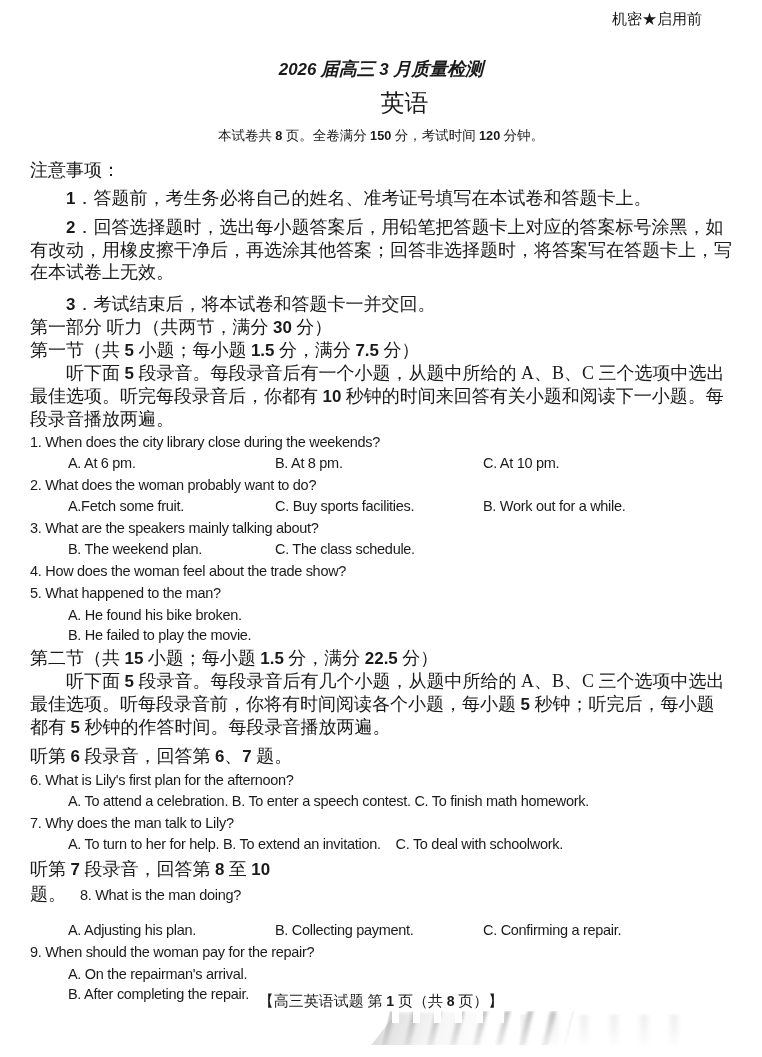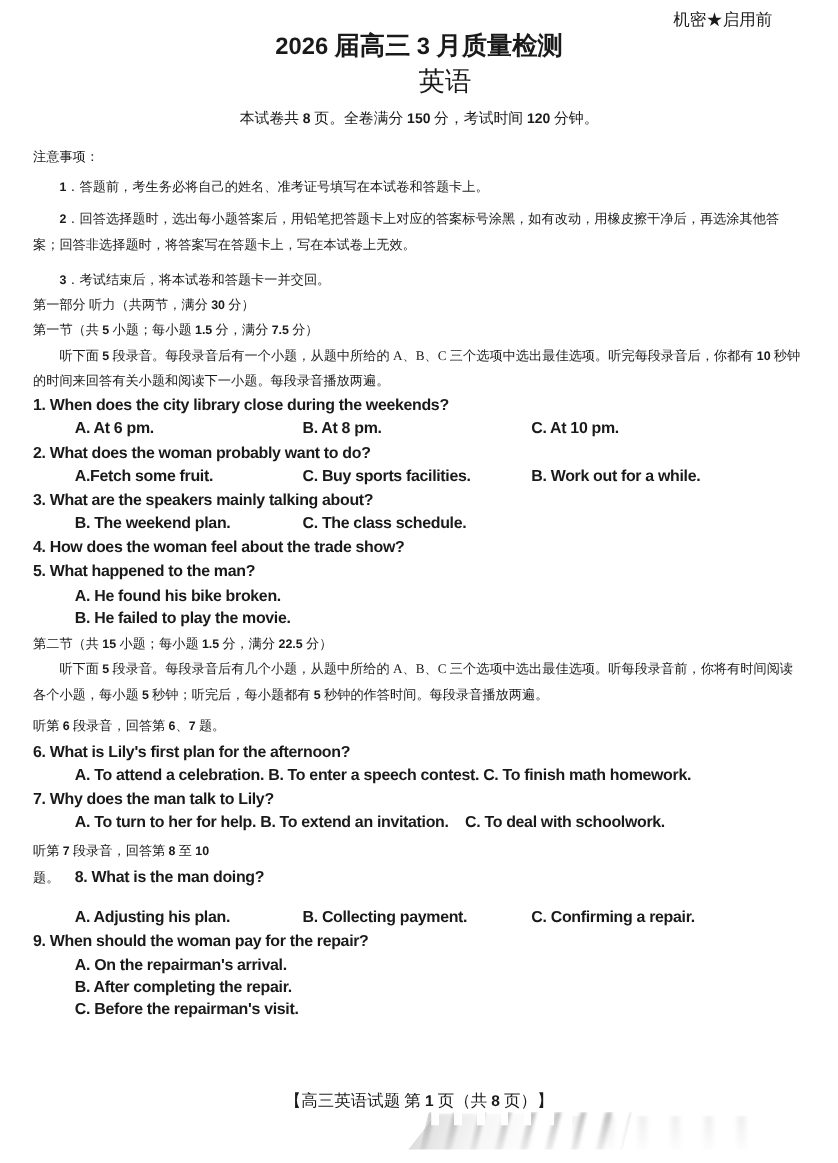--- a/index.html
+++ b/index.html
@@ -1,27 +1,27 @@
 <!DOCTYPE html>
 <html><head>
 <meta charset="utf-8">
 <style>
   html,body{margin:0;padding:0;background:#ffffff;}
   body{width:762px;height:1057px;overflow:hidden;color:#1a1a1a;}
   .page{position:relative;width:762px;height:1045px;background:#fff;overflow:hidden;}
 
   
-  .cn{font-family:"Liberation Serif","DejaVu Serif",serif;font-size:12px;line-height:22px;margin:0;}
+  .cn{font-family:"Liberation Serif","DejaVu Serif",serif;font-size:18px;line-height:22px;margin:0;}
   
-  .en{font-family:"Liberation Sans","DejaVu Sans",sans-serif;font-weight:700;font-size:14.5px;line-height:19px;letter-spacing:-0.3px;margin:0;}
+  .en{font-family:"Liberation Sans","DejaVu Sans",sans-serif;font-weight:400;font-size:14.5px;line-height:19px;letter-spacing:-0.3px;margin:0;}
   
   .num{font-family:"Liberation Sans","DejaVu Sans",sans-serif;font-weight:700;font-size:0.94em;}
 
   .security{position:absolute;top:8px;right:60px;font-family:"Liberation Serif",serif;font-size:15px;color:#1a1a1a;}
-  .title{margin:0;padding-top:28px;text-align:center;font-family:"Liberation Serif",serif;font-weight:700;font-size:23px;line-height:27px;}
+  .title{margin:0;padding-top:56px;text-align:center;font-family:"Liberation Serif",serif;font-weight:700;font-size:18px;line-height:27px;font-style:italic;}
   .subject{margin:5px 0 0;text-align:center;font-family:"Liberation Serif",serif;font-weight:400;font-size:24px;line-height:30px;padding-left:47px;}
   .paper-info{margin:9px 0 0;text-align:center;font-size:13.5px;line-height:18px;}
 
   .bodytext{padding:0 30px 0 30px;}
   .notice-heading{margin-top:14px;}
   .indent{text-indent:2em;}
   .ni1{margin-top:6px;}
   .ni2{margin-top:6px;}
   .ni3{margin-top:10px;}
   .part-heading{}
@@ -130,21 +130,20 @@
     <div class="opts3">
       <span class="en">A. Adjusting his plan.</span>
       <span class="en">B. Collecting payment.</span>
       <span class="en">C. Confirming a repair.</span>
     </div>
 
     <p class="en stem q9stem">9. When should the woman pay for the repair?</p>
     <div class="opt-stack">
       <p class="en">A. On the repairman's arrival.</p>
       <p class="en">B. After completing the repair.</p>
-      <p class="en">C. Before the repairman's visit.</p>
     </div>
 
   </div>
 
   <div class="footer cn">【高三英语试题 第 <span class="num">1</span> 页（共 <span class="num">8</span> 页）】</div>
 
   <div class="smudge">
     <div class="wedge"></div>
     <div class="streaks"></div>
     <div class="haze"></div>

